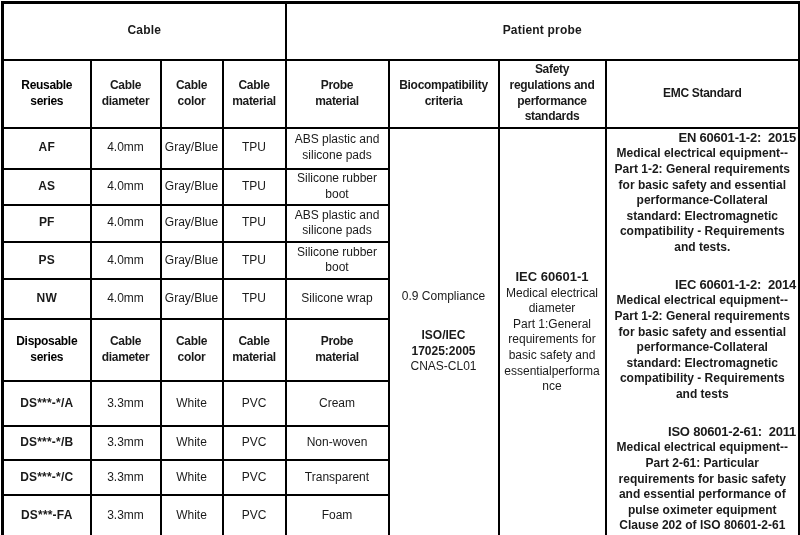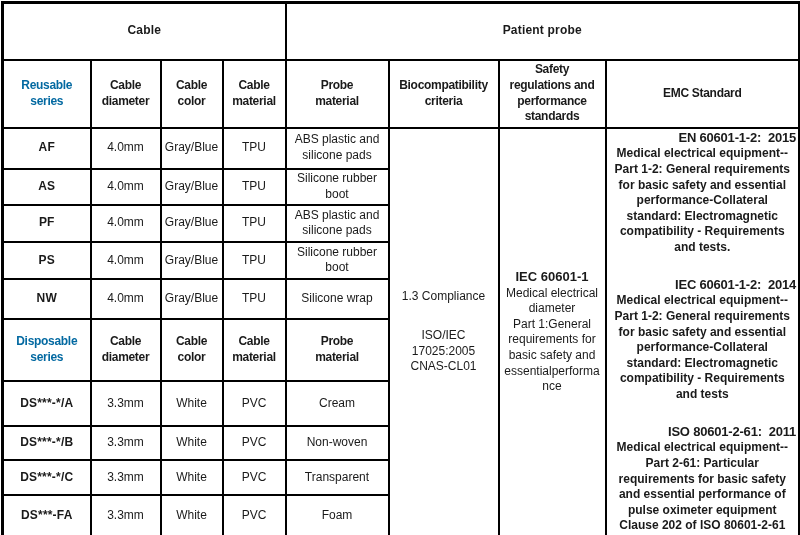--- a/index.html
+++ b/index.html
@@ -44,40 +44,40 @@
   
   td.sub-head {
     background: #fbe7d6;
     font-weight: bold;
     font-size: 12px;
     letter-spacing: -0.3px;
     white-space: pre-line;
     color: #111111;
   }
   td.sub-head.red-label {
-    color: #0369a1;
+    color: #000000;
   }
   
   td.series-cell {
     font-weight: bold;
     font-size: 12.5px;
     letter-spacing: 0.2px;
     color: #111111;
   }
   td.val-cell {
     font-size: 12.5px;
     color: #222222;
   }
   
   td.bio-cell {
     font-size: 12.5px;
     line-height: 1.45;
   }
   .bio-strong {
-    font-weight: normal;
+    font-weight: bold;
     white-space: pre-line;
     margin-top: 24px;
   }
   td.safety-cell {
     font-size: 12.5px;
     line-height: 1.45;
   }
   .safety-title {
     font-weight: bold;
     font-size: 13px;
@@ -151,21 +151,21 @@
       <td class="sub-head">EMC Standard</td>
     </tr>
 
     <tr style="height:41px">
       <td class="series-cell">AF</td>
       <td class="val-cell">4.0mm</td>
       <td class="val-cell">Gray/Blue</td>
       <td class="val-cell">TPU</td>
       <td class="val-cell">ABS plastic and silicone pads</td>
       <td rowspan="10" class="bio-cell">
-        <div>1.3 Compliance</div>
+        <div>0.9 Compliance</div>
         <div class="bio-strong">ISO/IEC
 17025:2005</div>
         <div>CNAS-CL01</div>
       </td>
       <td rowspan="10" class="safety-cell">
         <div class="safety-title">IEC 60601-1</div>
         <div class="safety-body">Medical electrical diameter
 Part 1:General requirements for basic safety and essentialperformance</div>
       </td>
       <td rowspan="10" class="emc-cell">

